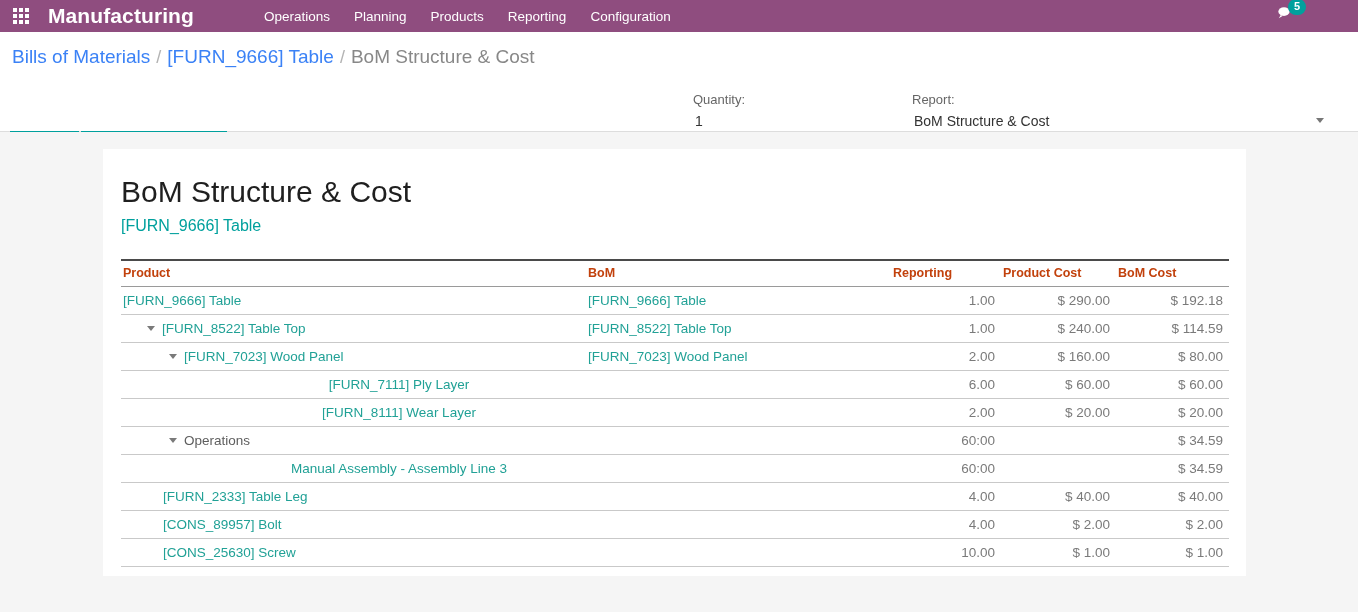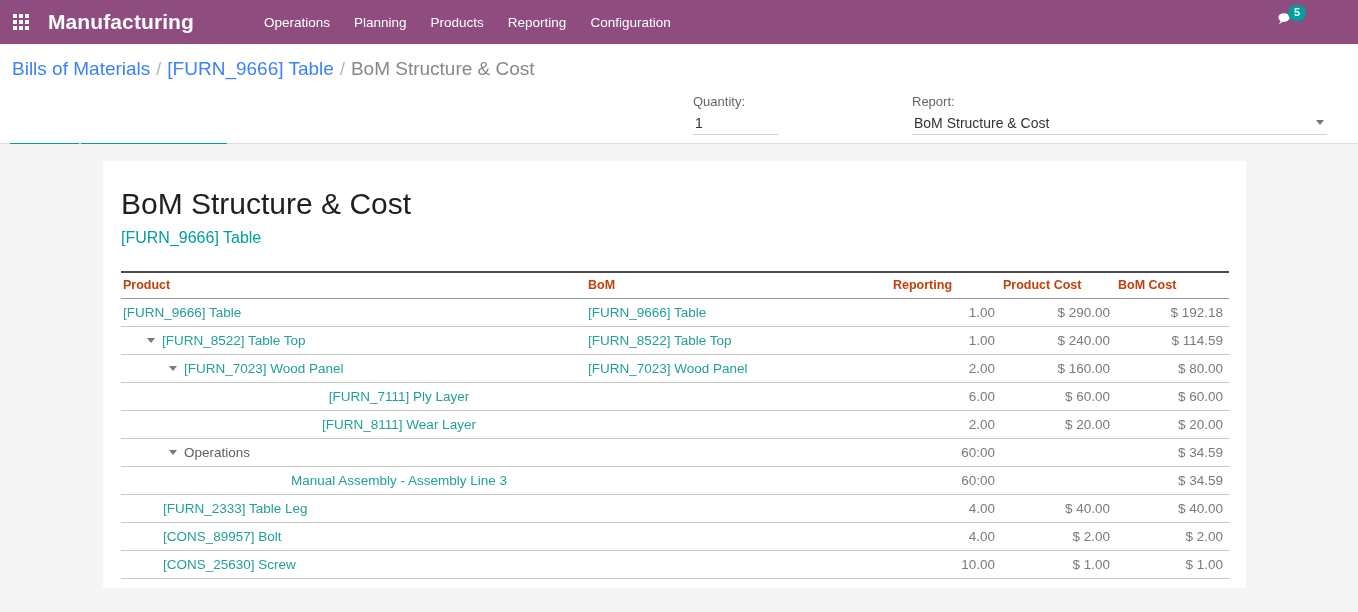--- a/index.html
+++ b/index.html
@@ -7,21 +7,21 @@
     margin: 0; padding: 0;
     width: 1358px; height: 612px;
     background: #f5f5f5;
     font-family: "Liberation Sans", sans-serif;
     -webkit-font-smoothing: antialiased;
     overflow: hidden;
   }
 
   
   .navbar {
-    height: 44px;
+    height: 32px;
     background: #8f4d7f;
     display: flex;
     align-items: center;
     padding: 0 14px 0 0;
     color: #ffffff;
     position: relative;
   }
   .apps-toggle {
     width: 42px; height: 40px;
     display: flex; align-items: center; justify-content: center;
@@ -126,21 +126,21 @@
     gap: 6px;
     position: absolute;
     top: 0; left: 0;
   }
   .bc-link { color: #3b82f6; cursor: pointer; white-space: nowrap; }
   .bc-sep { color: #b3b3b3; font-size: 18px; }
   .bc-current { color: #888888; white-space: nowrap; }
 
   .field-group {
     position: absolute;
-    top: 50px;
+    top: 60px;
   }
   .fg-quantity { left: 693px; width: 85px; }
   .fg-report   { left: 912px; width: 415px; }
   .field-label {
     font-size: 13px;
     color: #666666;
     display: block;
     margin-bottom: 4px;
   }
   .field-input {

